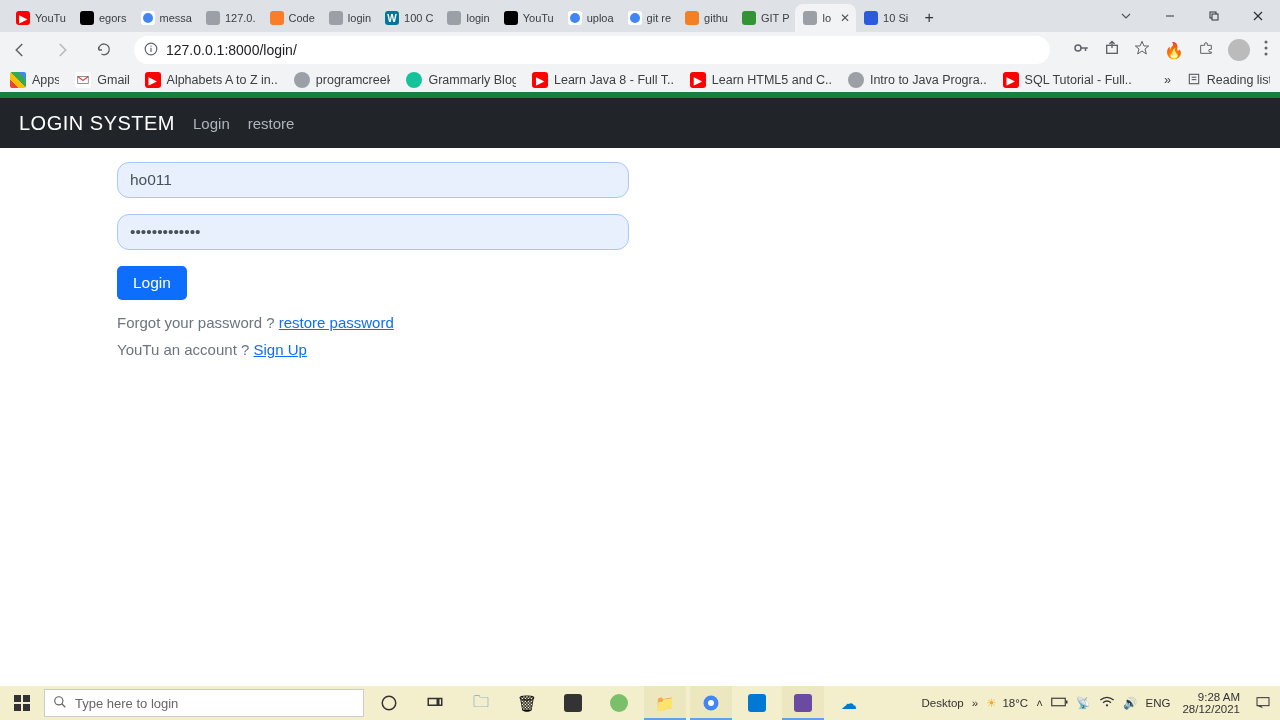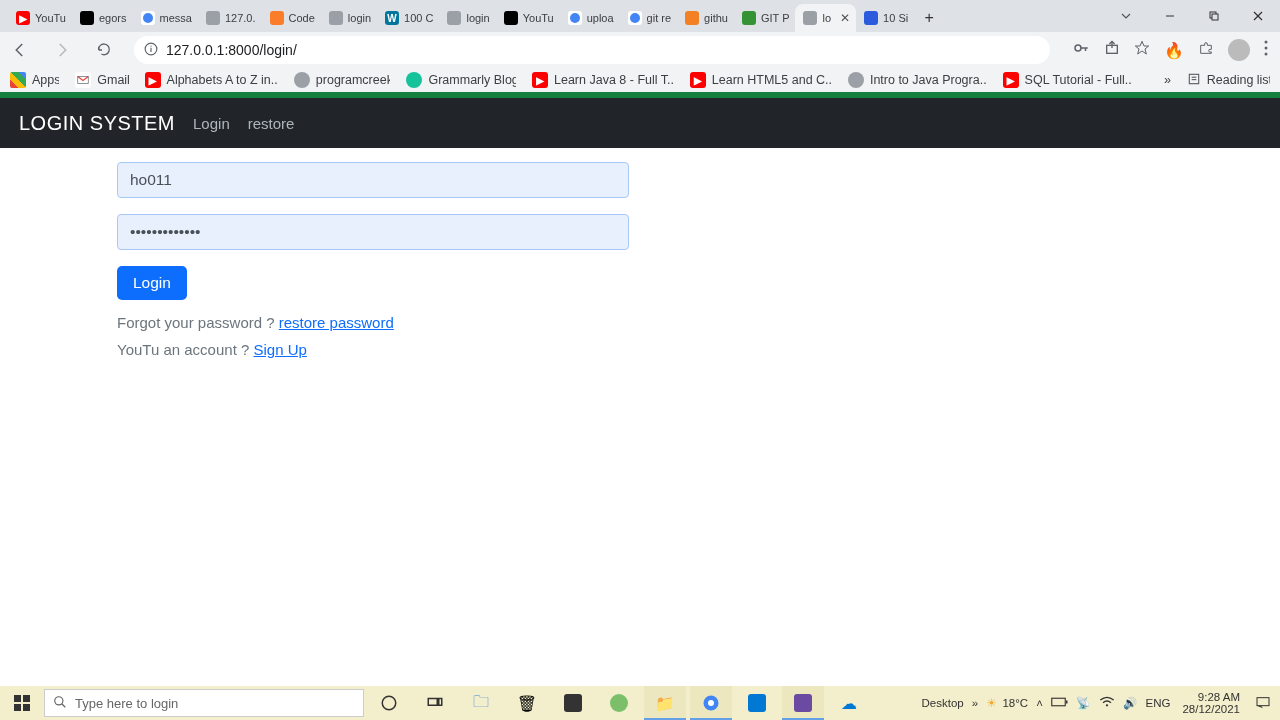--- a/index.html
+++ b/index.html
@@ -28,21 +28,21 @@
     .bm-item { display: flex; align-items: center; gap: 6px; cursor: pointer; max-width: 160px; overflow: hidden; white-space: nowrap; }
     .bm-spacer { flex: 1; }
     .bm-fav { width: 16px; height: 16px; border-radius: 3px; display: flex; align-items: center; justify-content: center; font-size: 10px; font-weight: bold; flex: 0 0 16px; }
     
     .viewport { height: calc(720px - 32px - 36px - 30px - 34px); background: #fff; overflow: hidden; }
     .navbar { background: #212529; height: 50px; display: flex; align-items: center; padding: 0 19px; gap: 18px; }
     .brand { color: #fff; font-size: 20px; font-weight: 400; letter-spacing: .5px; }
     .navlink { color: #adb5bd; font-size: 15px; cursor: pointer; text-decoration: none; }
     .page-body { padding: 14px 0 0 0; }
     .form-col { width: 512px; margin-left: 117px; display: flex; flex-direction: column; gap: 16px; }
-    .form-control { width: 100%; height: 36px; background: #e8f0fe; border: 1px solid #a8c7fa; border-radius: 4px; padding: 0 12px; font-size: 15.5px; color: #495057; font-family: inherit; }
+    .form-control { width: 100%; height: 36px; background: #e8f0fe; border: 1px solid #a8c7fa; border-radius: 12px; padding: 0 12px; font-size: 15.5px; color: #495057; font-family: inherit; }
     .btn-primary { align-self: flex-start; padding: 8px 16px; background: #0d6efd; border: none; border-radius: 5px; color: #fff; font-size: 15.5px; cursor: pointer; font-family: inherit; }
     .help-line { font-size: 15px; color: #6c757d; margin-top: -2px; }
     .help-line a { color: #0d6efd; text-decoration: underline; cursor: pointer; }
     
     .taskbar { position: absolute; bottom: 0; left: 0; right: 0; height: 34px; background: #f3eecb; display: flex; align-items: center; font-size: 12px; }
     .start { width: 44px; height: 34px; display: flex; align-items: center; justify-content: center; cursor: pointer; }
     .start svg { width: 16px; height: 16px; }
     .search-box { width: 320px; height: 28px; background: #fff; border: 1px solid #ccc; display: flex; align-items: center; gap: 8px; padding: 0 8px; color: #666; font-size: 13px; }
     .tb-icons { display: flex; align-items: center; gap: 4px; margin-left: 4px; }
     .tb-item { width: 42px; height: 34px; display: flex; align-items: center; justify-content: center; cursor: pointer; }

